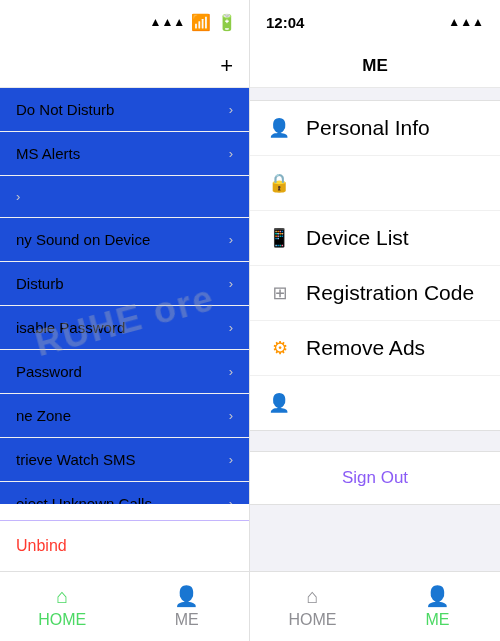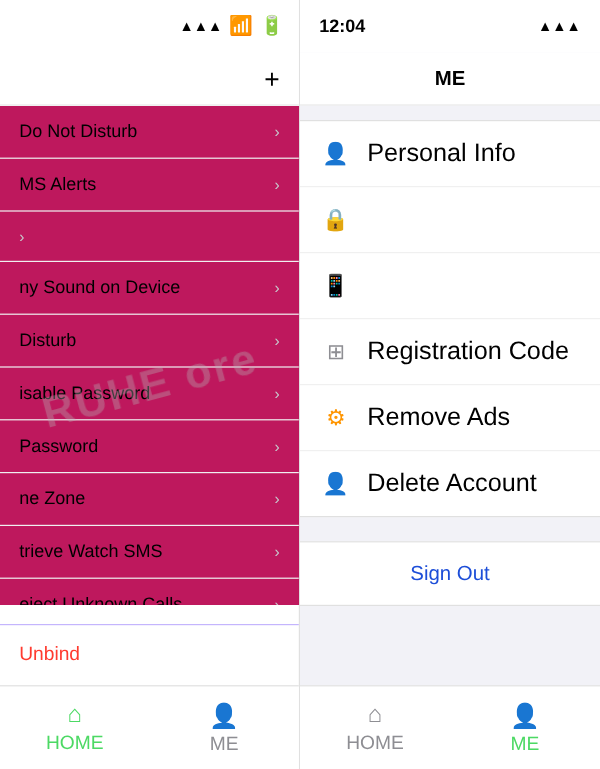--- a/index.html
+++ b/index.html
@@ -55,21 +55,21 @@
     .left-header .add-btn {
       font-size: 22px;
       color: #000;
       cursor: pointer;
       font-weight: 300;
     }
 
     .left-menu {
       flex: 1;
       overflow-y: auto;
-      background: #be185d;
+      background: #1d4ed8;
     }
 
     .menu-item {
       display: flex;
       align-items: center;
       justify-content: space-between;
       padding: 13px 16px;
       border-bottom: 1px solid #f0f0f0;
       cursor: pointer;
     }
@@ -234,21 +234,21 @@
       display: flex;
       align-items: center;
       justify-content: center;
       border-top: 1px solid #e0e0e0;
       border-bottom: 1px solid #e0e0e0;
     }
 
     .sign-out-btn {
       font-size: 17px;
       font-weight: 500;
-      color: #1d4ed8;
+      color: #8b5cf6;
       cursor: pointer;
     }
 
     .right-spacer {
       flex: 1;
       background: #f2f2f7;
     }
 
     
     .icon-teal { color: #30c59a; }
@@ -337,32 +337,32 @@
   <div class="me-menu-section" id="me-menu-container">
       <div class="me-menu-item">
       <span class="me-icon" style="color:#30c59a">👤</span>
       <span class="me-item-label">Personal Info</span>
     </div>
       <div class="me-menu-item">
       <span class="me-icon" style="color:#30c59a">🔒</span>
     </div>
       <div class="me-menu-item">
       <span class="me-icon" style="color:#4cd964">📱</span>
+      <span class="me-item-label">Device List</span>
     </div>
       <div class="me-menu-item">
       <span class="me-icon" style="color:#8e8e93">⊞</span>
       <span class="me-item-label">Registration Code</span>
     </div>
       <div class="me-menu-item">
       <span class="me-icon" style="color:#ff9500">⚙</span>
       <span class="me-item-label">Remove Ads</span>
     </div>
       <div class="me-menu-item">
       <span class="me-icon" style="color:#30c59a">👤</span>
-      <span class="me-item-label">Delete Account</span>
     </div>
     </div>
   <div class="sign-out-section">
     <span class="sign-out-btn">Sign Out</span>
   </div>
   <div class="right-spacer"></div>
   <div class="bottom-nav">
     <div class="nav-item">
       <span class="nav-icon icon-gray">⌂</span>
       <span class="nav-label">HOME</span>

